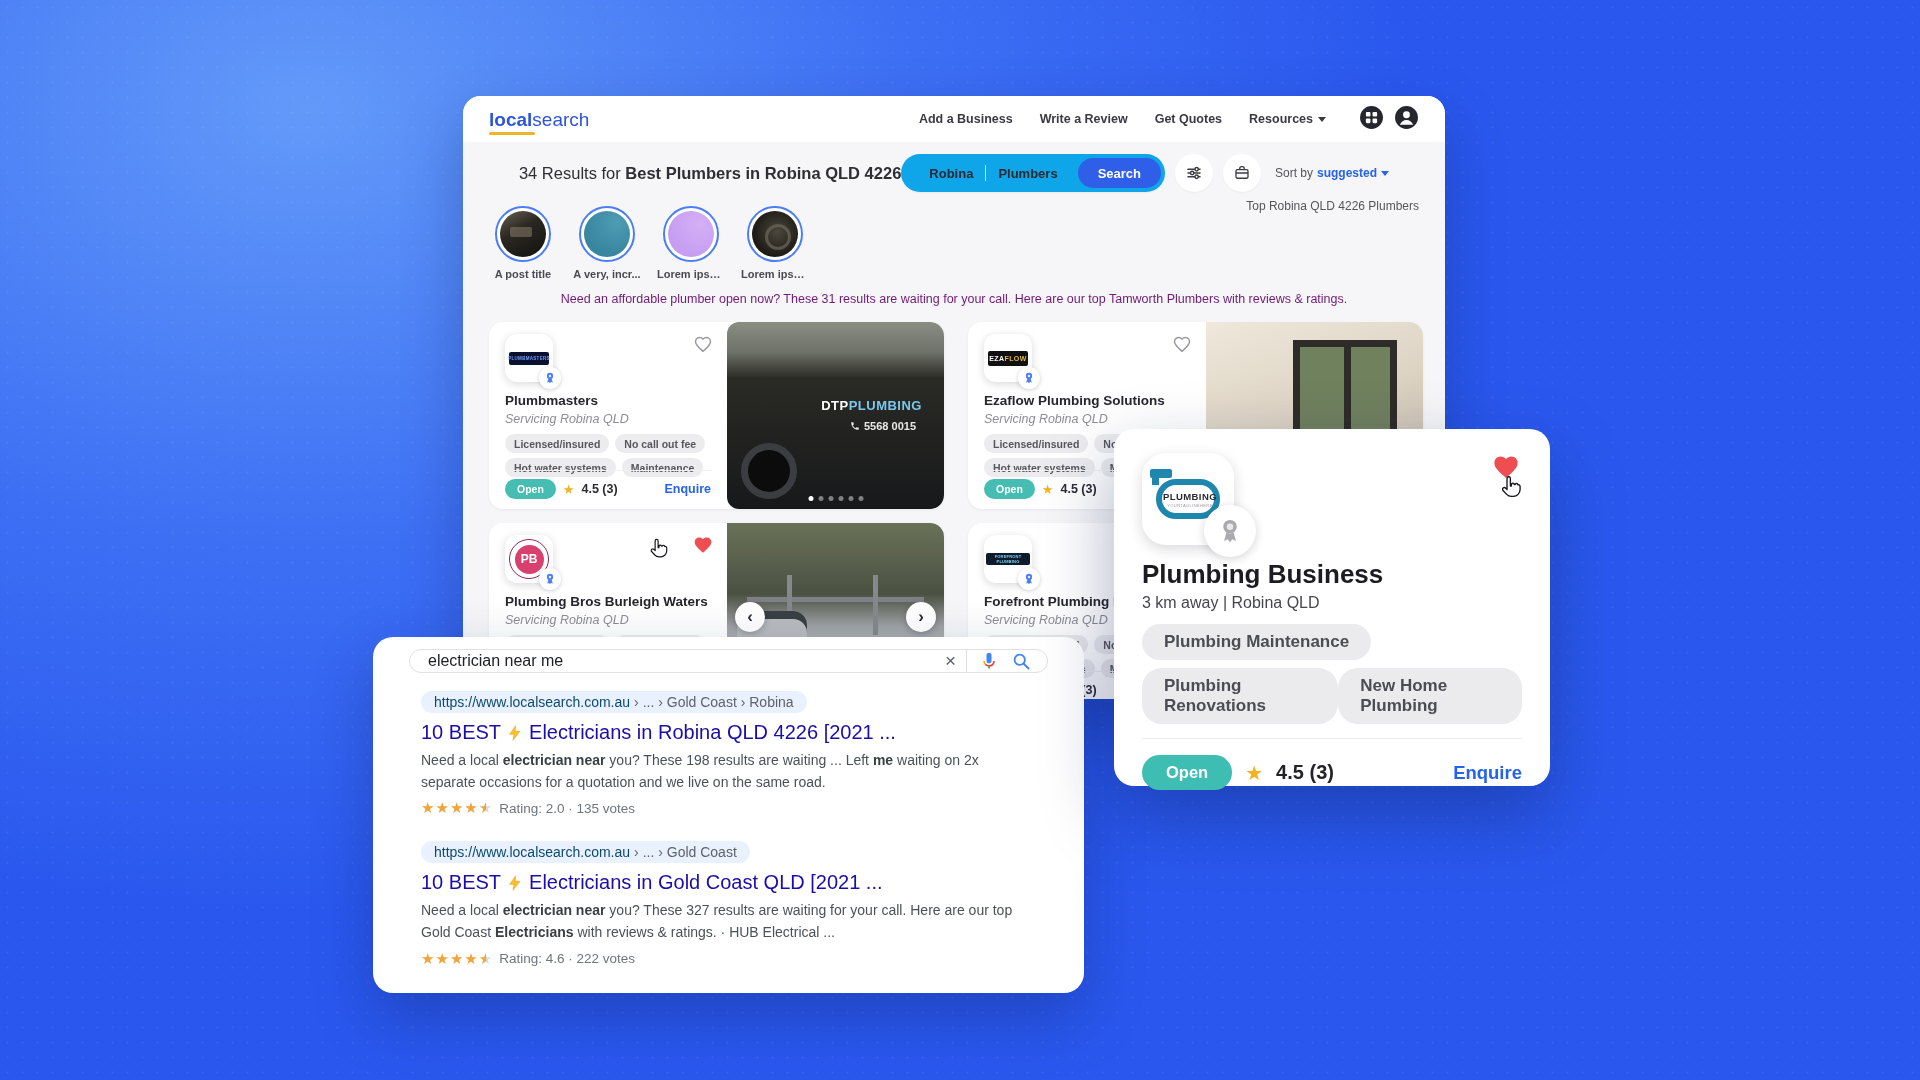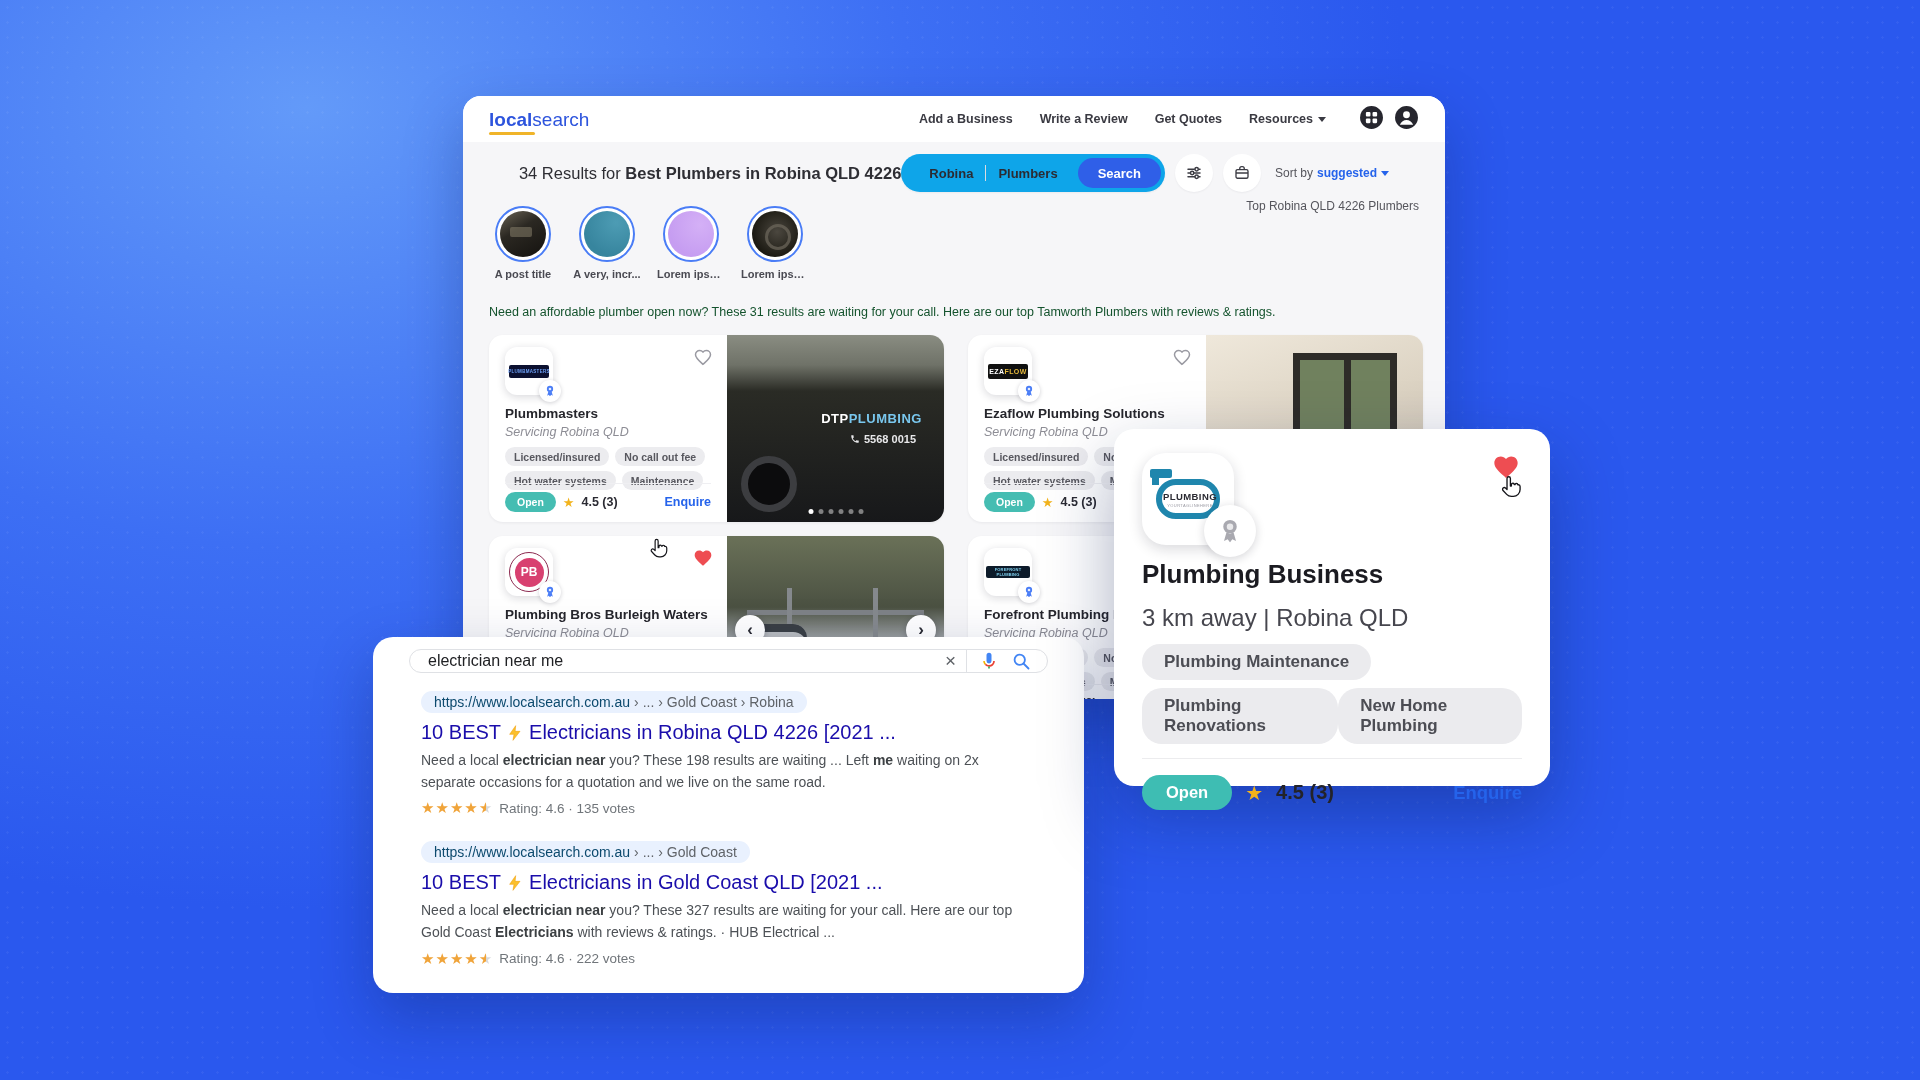--- a/index.html
+++ b/index.html
@@ -43,40 +43,40 @@
   .story-avatar { width:46px; height:46px; border-radius:50%; overflow:hidden; position:relative; }
   .av-desk { background:linear-gradient(150deg,#6b6455 0%, #2b2822 40%, #14120f 100%); }
   .av-desk::after { content:""; position:absolute; left:10px; top:16px; width:22px; height:10px; background:#8d8570; opacity:.5; border-radius:2px; }
   .av-teal { background:radial-gradient(circle at 70% 25%, #4d9cb4, #37859e 70%); }
   .av-purple { background:radial-gradient(circle at 70% 30%, #d4b0f6, #c69df1 70%); }
   .av-car { background:radial-gradient(circle at 55% 45%, #4b473f 0%, #18160f 75%); }
   .av-car::after { content:""; position:absolute; left:13px; top:13px; width:20px; height:20px; border:3px solid #6e685c; border-radius:50%; opacity:.7; }
   .story-label { margin-top:6px; font-size:11px; color:#4a4a52; font-weight:600; max-width:68px; white-space:nowrap; overflow:hidden; text-overflow:ellipsis; }
   .top-caption { position:absolute; right:26px; top:57px; font-size:12px; color:#55555c; }
 
-  .description { margin-top:25px; font-size:12.5px; color:#14532d; }
+  .description { margin-top:12px; font-size:12.5px; color:#701a75;text-align:center; }
 
   .cards-grid { margin-top:16px; display:grid; grid-template-columns:455px 455px; gap:14px 24px; }
   .listing-card { height:187px; background:#fff; border-radius:14px; display:flex; overflow:hidden; box-shadow:0 1px 3px rgba(20,20,40,.06); }
   .info-panel { width:238px; min-width:238px; padding:12px 16px 0; position:relative; }
   .logo-sq { width:48px; height:48px; border-radius:12px; background:#fff; box-shadow:0 2px 8px rgba(20,20,40,.16); position:relative; display:flex; align-items:center; justify-content:center; }
   .badge { position:absolute; right:-8px; bottom:-7px; width:22px; height:22px; border-radius:50%; background:#fff; box-shadow:0 1px 4px rgba(20,20,40,.2); display:flex; align-items:center; justify-content:center; }
   .biz-name { margin-top:11px; font-size:13.5px; font-weight:700; color:#26262c; white-space:nowrap; overflow:hidden; }
   .servicing { margin-top:4px; font-size:12.5px; color:#8d8d95;font-style:italic; }
   .tags { margin-top:8px; display:flex; flex-wrap:wrap; gap:5px 6px; }
   .tag { background:#ececef; border-radius:10px; padding:3.5px 9px; font-size:10.5px; font-weight:600; color:#57575e; white-space:nowrap; }
   .card-bottom { position:absolute; left:16px; right:16px; bottom:10px; padding-top:8px; border-top:1px solid #efeff2; display:flex; align-items:center; gap:7px; }
   .open-pill { background:#45bdb2; color:#fff; font-size:10.5px; font-weight:700; padding:4px 12px; border-radius:12px; }
   .star { color:#f2b31c; font-size:13px; }
   .rating-txt { font-size:12.5px; font-weight:600; color:#2b2b33; }
   .enquire { margin-left:auto; font-size:12.5px; font-weight:700; color:#2563eb; }
   .heart-btn { position:absolute; top:12px; right:14px; width:20px; height:20px; }
 
   .photo-panel { flex:1; position:relative; overflow:hidden; }
-  .ph-truck { background:linear-gradient(180deg,#8a8d82 0%, #6f7268 16%, #2a2b25 30%, #17181a 100%); }
+  .ph-truck { background:linear-gradient(180deg,#8a8d82 0%, #6f7268 16%, #2a2b25 30%, #17181a 100%);border-radius:12px; }
   .ph-truck .wheel { position:absolute; left:14px; bottom:10px; width:56px; height:56px; border-radius:50%; background:#0c0c0d; border:7px solid #3c3d40; }
   .ph-truck .brand { position:absolute; right:22px; top:76px; font-size:13px; font-weight:800; color:#fff; letter-spacing:.5px; }
   .ph-truck .brand i { font-style:normal; color:#79c7ee; }
   .ph-truck .phone { position:absolute; right:28px; top:98px; font-size:11px; font-weight:700; color:#e8e8ea; display:flex; align-items:center; gap:4px; }
   .dots { position:absolute; bottom:8px; left:50%; transform:translateX(-50%); display:flex; gap:5px; }
   .dot { width:5px; height:5px; border-radius:50%; background:rgba(255,255,255,.45); }
   .dot.active { background:#fff; }
   .ph-bath { background:linear-gradient(160deg,#efe8db 0%, #ddd4c4 45%, #bdb4a6 100%); }
   .ph-bath .window { position:absolute; right:26px; top:18px; width:104px; height:118px; background:#70815e; border:7px solid #2e2c28; }
   .ph-bath .window::after { content:""; position:absolute; left:44px; top:0; width:7px; height:104px; background:#2e2c28; }
@@ -103,21 +103,21 @@
   .featured-card { position:absolute; left:1114px; top:429px; width:436px; height:357px; background:#fff; border-radius:20px;
     box-shadow:0 30px 70px rgba(10,25,80,.35); padding:24px 28px 0; }
   .f-logo { width:92px; height:92px; border-radius:24px; background:#fff; box-shadow:0 4px 14px rgba(20,20,40,.16); position:relative; }
   .f-ring { position:absolute; left:14px; top:26px; width:64px; height:40px; border:6px solid #1f86ad; border-radius:22px; }
   .f-faucet { position:absolute; left:8px; top:16px; width:22px; height:9px; background:#1f86ad; border-radius:2px; }
   .f-faucet::after { content:""; position:absolute; left:2px; top:8px; width:7px; height:8px; background:#1f86ad; }
   .f-logo-text { position:absolute; left:20px; top:38px; width:56px; text-align:center; font-size:9.5px; font-weight:800; color:#2b2b33; letter-spacing:.4px; }
   .f-logo-sub { position:absolute; left:20px; top:50px; width:56px; text-align:center; font-size:4px; color:#9a9aa2; letter-spacing:.4px; }
   .f-badge { position:absolute; right:-22px; bottom:-12px; width:52px; height:52px; border-radius:50%; background:#fff; box-shadow:0 2px 10px rgba(20,20,40,.18); display:flex; align-items:center; justify-content:center; }
   .f-title { margin-top:14px; font-size:26px; font-weight:700; color:#1b1b21; }
-  .f-sub { margin-top:14px; font-size:24px; color:#46464e; }
+  .f-sub { margin-top:4px; font-size:16px; color:#46464e; }
   .f-chips { margin-top:12px; }
   .f-chip { display:inline-block; background:#ebebee; border-radius:20px; padding:8px 22px; font-size:17px; font-weight:600; color:#4c4d54; }
   .f-chip-row { margin-top:8px; display:flex; justify-content:space-between; }
   .f-divider { margin-top:14px; border-top:1px solid #ececee; }
   .f-bottom { margin-top:16px; display:flex; align-items:center; gap:13px; }
   .f-open { background:#3ebdb3; color:#fff; font-size:16.5px; font-weight:700; padding:8px 24px; border-radius:22px; }
   .f-star { font-size:20px; color:#f2b31c; }
   .f-rating { font-size:20px; font-weight:600; color:#232329; }
   .f-enquire { margin-left:auto; font-size:18.5px; font-weight:700; color:#2563eb; }
   .f-heart { position:absolute; top:24px; right:30px; width:28px; height:28px; }
@@ -461,21 +461,21 @@
         <div class="g-title">
           <span>10 BEST</span>
           <svg width="16" height="16" viewBox="0 0 24 24">
               <polygon points="13,1 4,14 10.5,14 9,23 19.5,9.5 12.2,9.5" fill="#fbc02d" stroke="#f09a00" stroke-width=".8"></polygon>
             </svg>
           <span>Electricians in Robina QLD 4226 [2021 ...</span>
         </div>
         <div class="g-snippet"><span>Need a local </span><span class="sn-b">electrician near</span><span> you? These 198 results are waiting ... Left </span><span class="sn-b">me</span><span> waiting on 2x separate occasions for a quotation and we live on the same road.</span></div>
         <div class="g-ratingline">
           <span class="g-stars"><span>★★★★</span><span class="half-star">★</span></span>
-          <span>Rating: 4.6 · 135 votes</span>
+          <span>Rating: 2.0 · 135 votes</span>
         </div>
       </div>
 
       <div class="g-result">
         <span class="crumb-pill">
           <span class="crumb-url">https://www.localsearch.com.au</span>
           <span class="crumb-path">› ... › Gold Coast</span>
         </span>
         <div class="g-title">
           <span>10 BEST</span>

